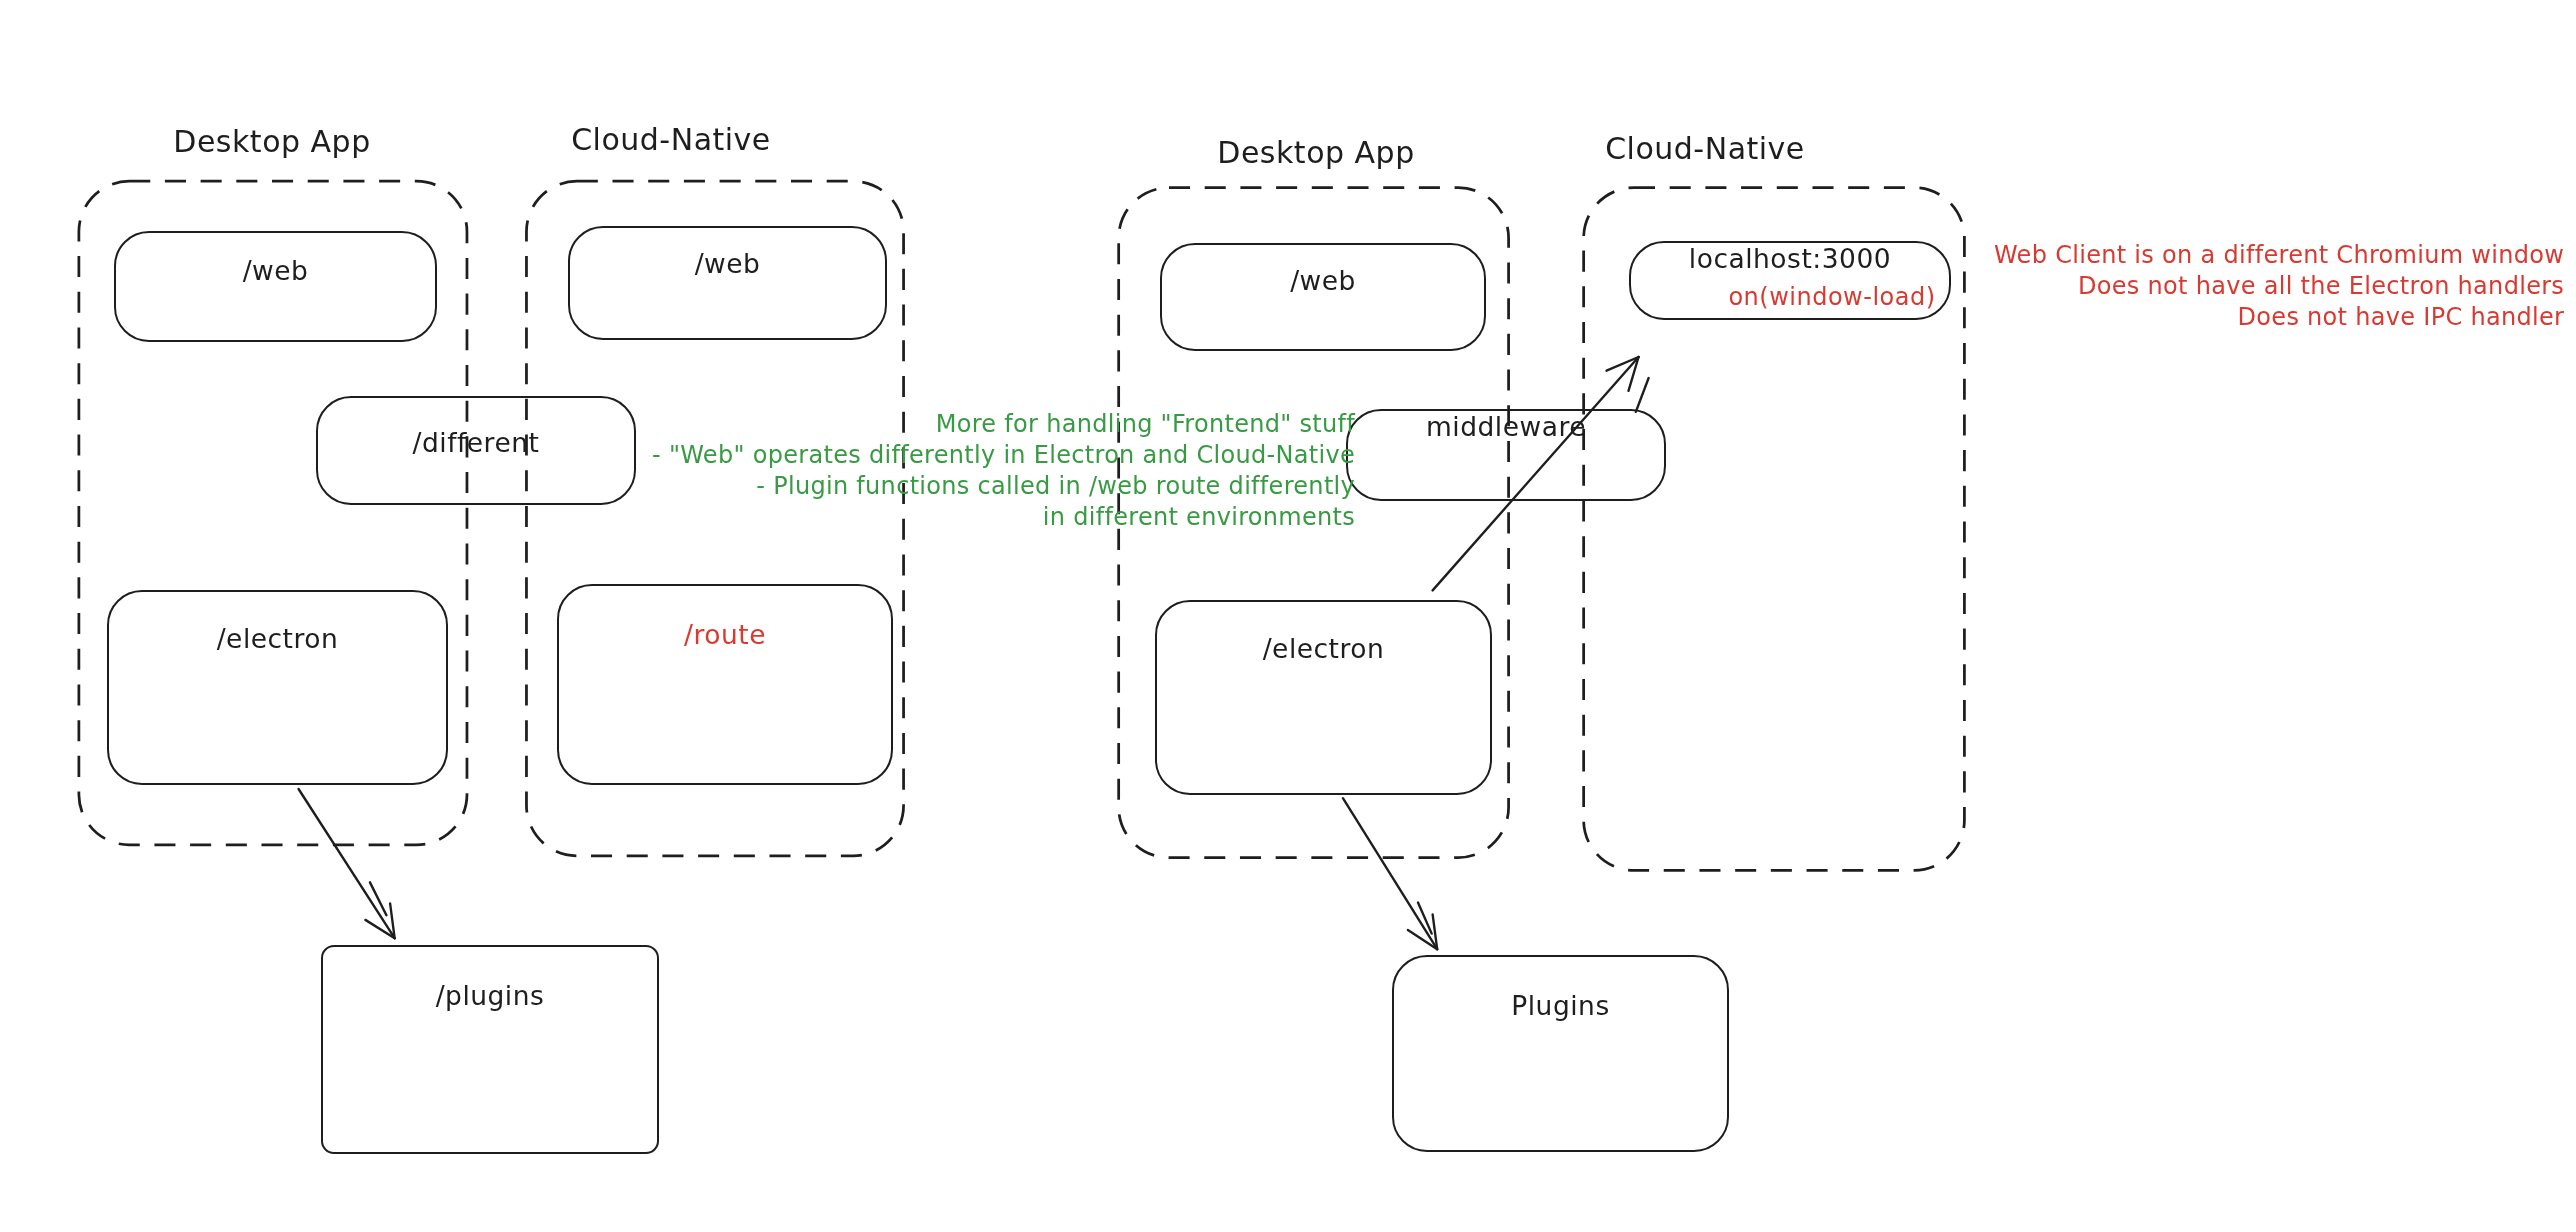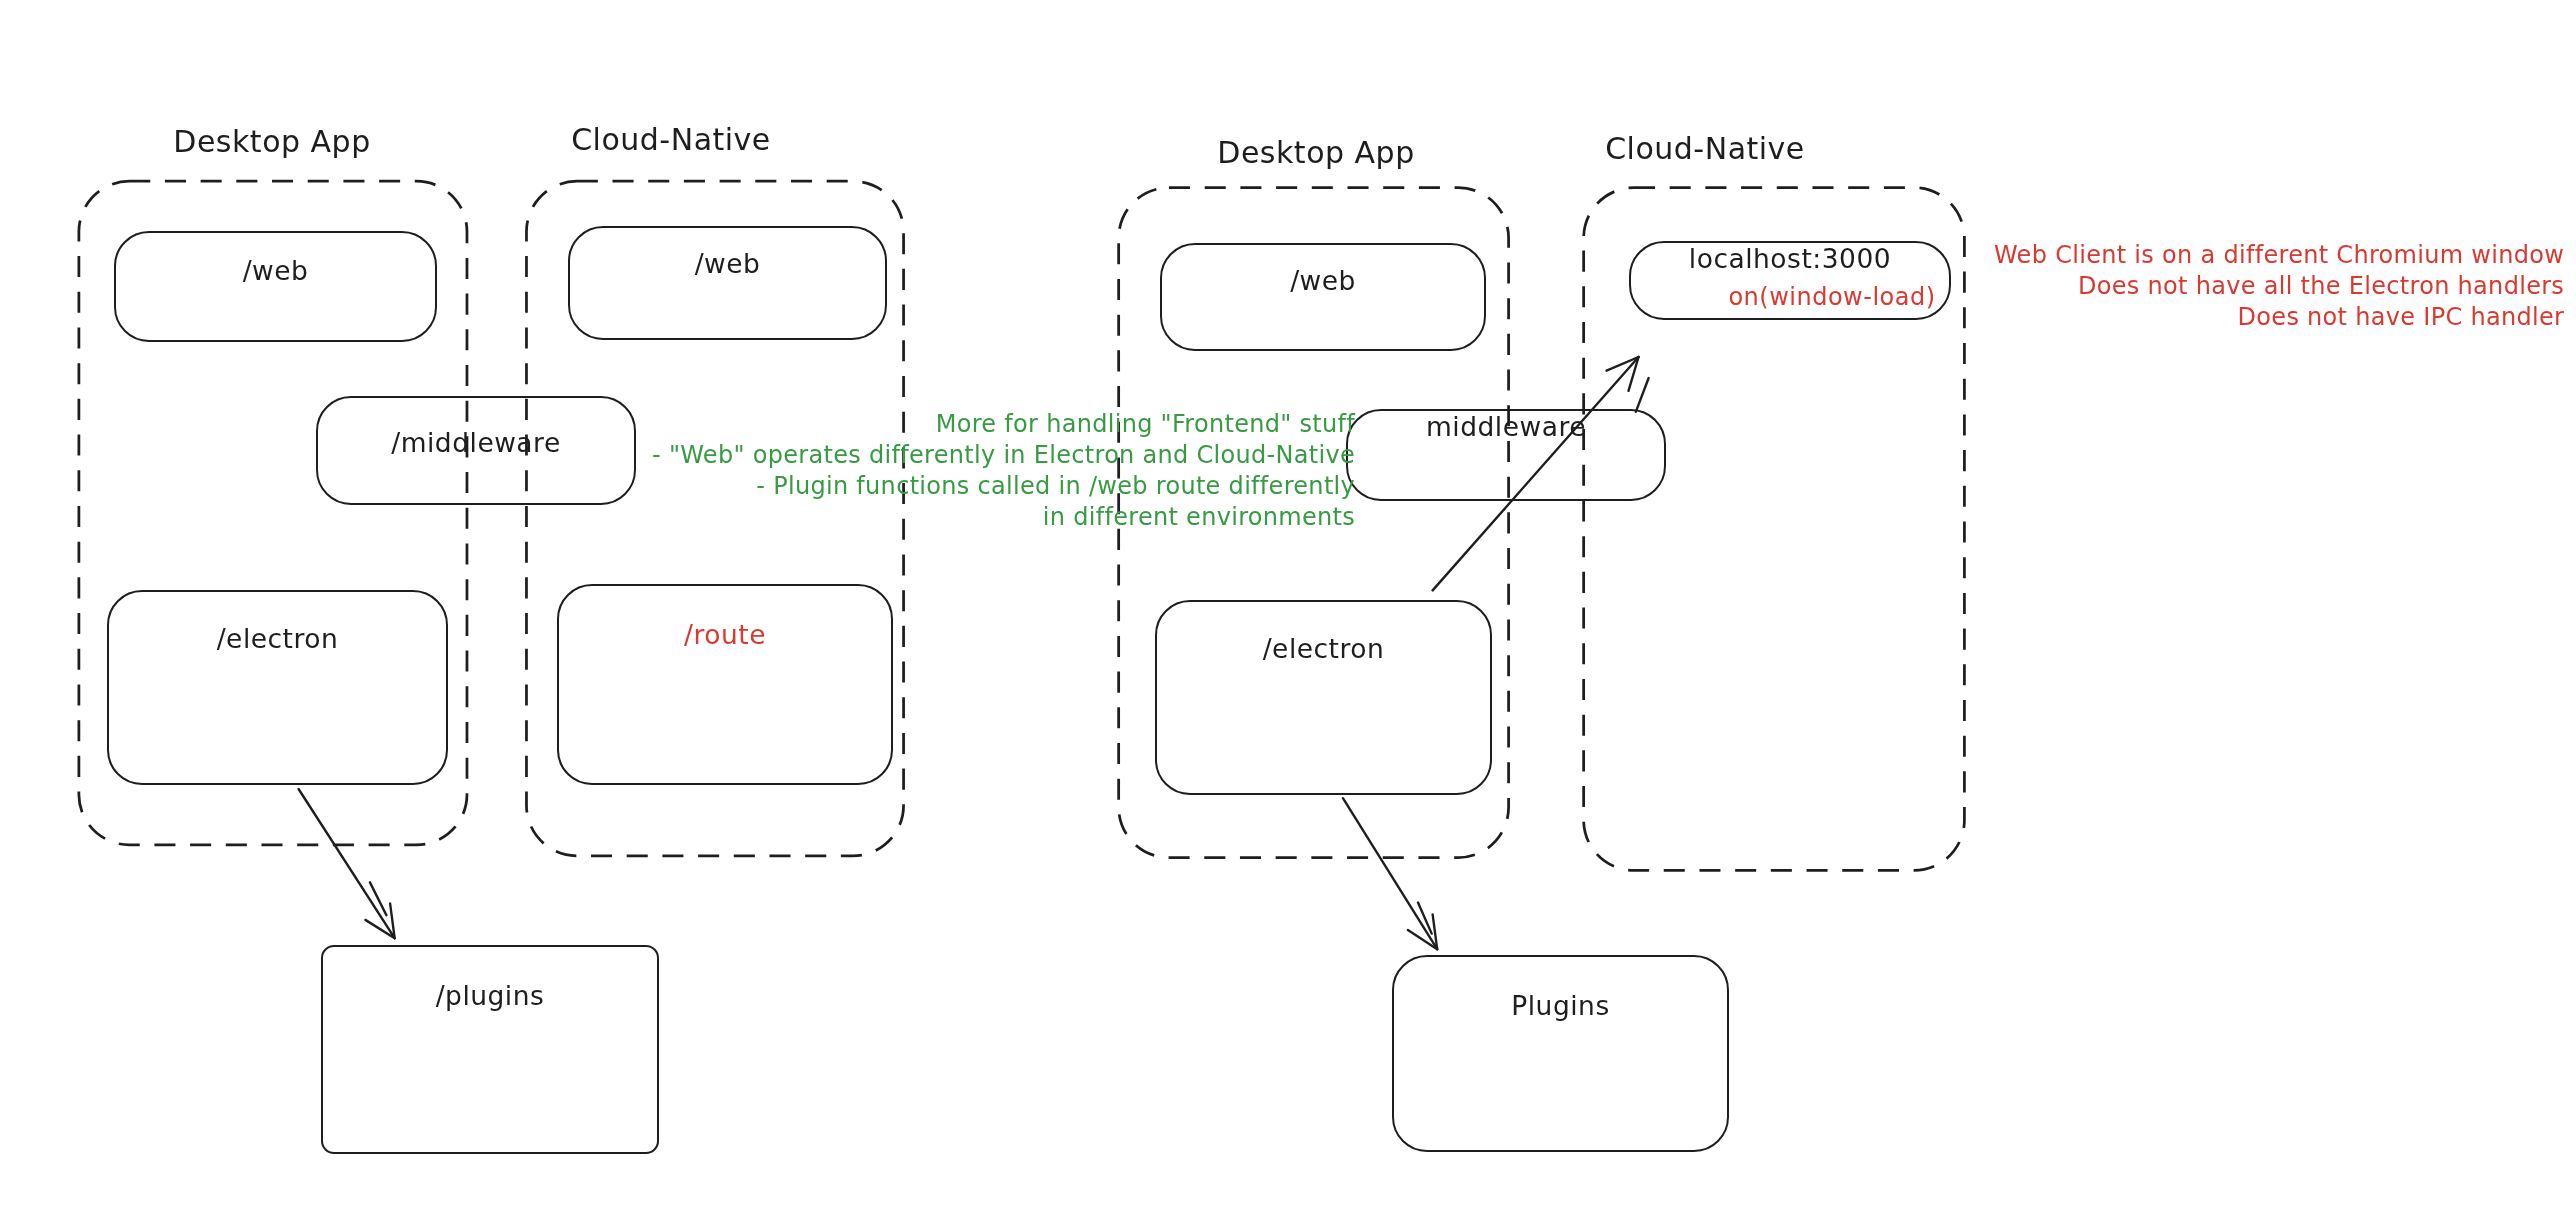--- a/index.html
+++ b/index.html
@@ -85,21 +85,21 @@
 
   <div class="node" style="left:114px;top:231px;width:323px;height:111px;padding-top:22px;">
     <span class="node-label">/web</span>
   </div>
 
   <div class="node" style="left:568px;top:226px;width:319px;height:114px;padding-top:20px;">
     <span class="node-label">/web</span>
   </div>
 
   <div class="node" style="left:316px;top:396px;width:320px;height:109px;padding-top:29px;">
-    <span class="node-label">/middleware</span>
+    <span class="node-label">/different</span>
   </div>
 
   <div class="node" style="left:107px;top:590px;width:341px;height:195px;padding-top:31px;">
     <span class="node-label">/electron</span>
   </div>
 
   <div class="node" style="left:557px;top:584px;width:336px;height:201px;padding-top:33px;">
     <span class="node-label red-label">/route</span>
   </div>
 

